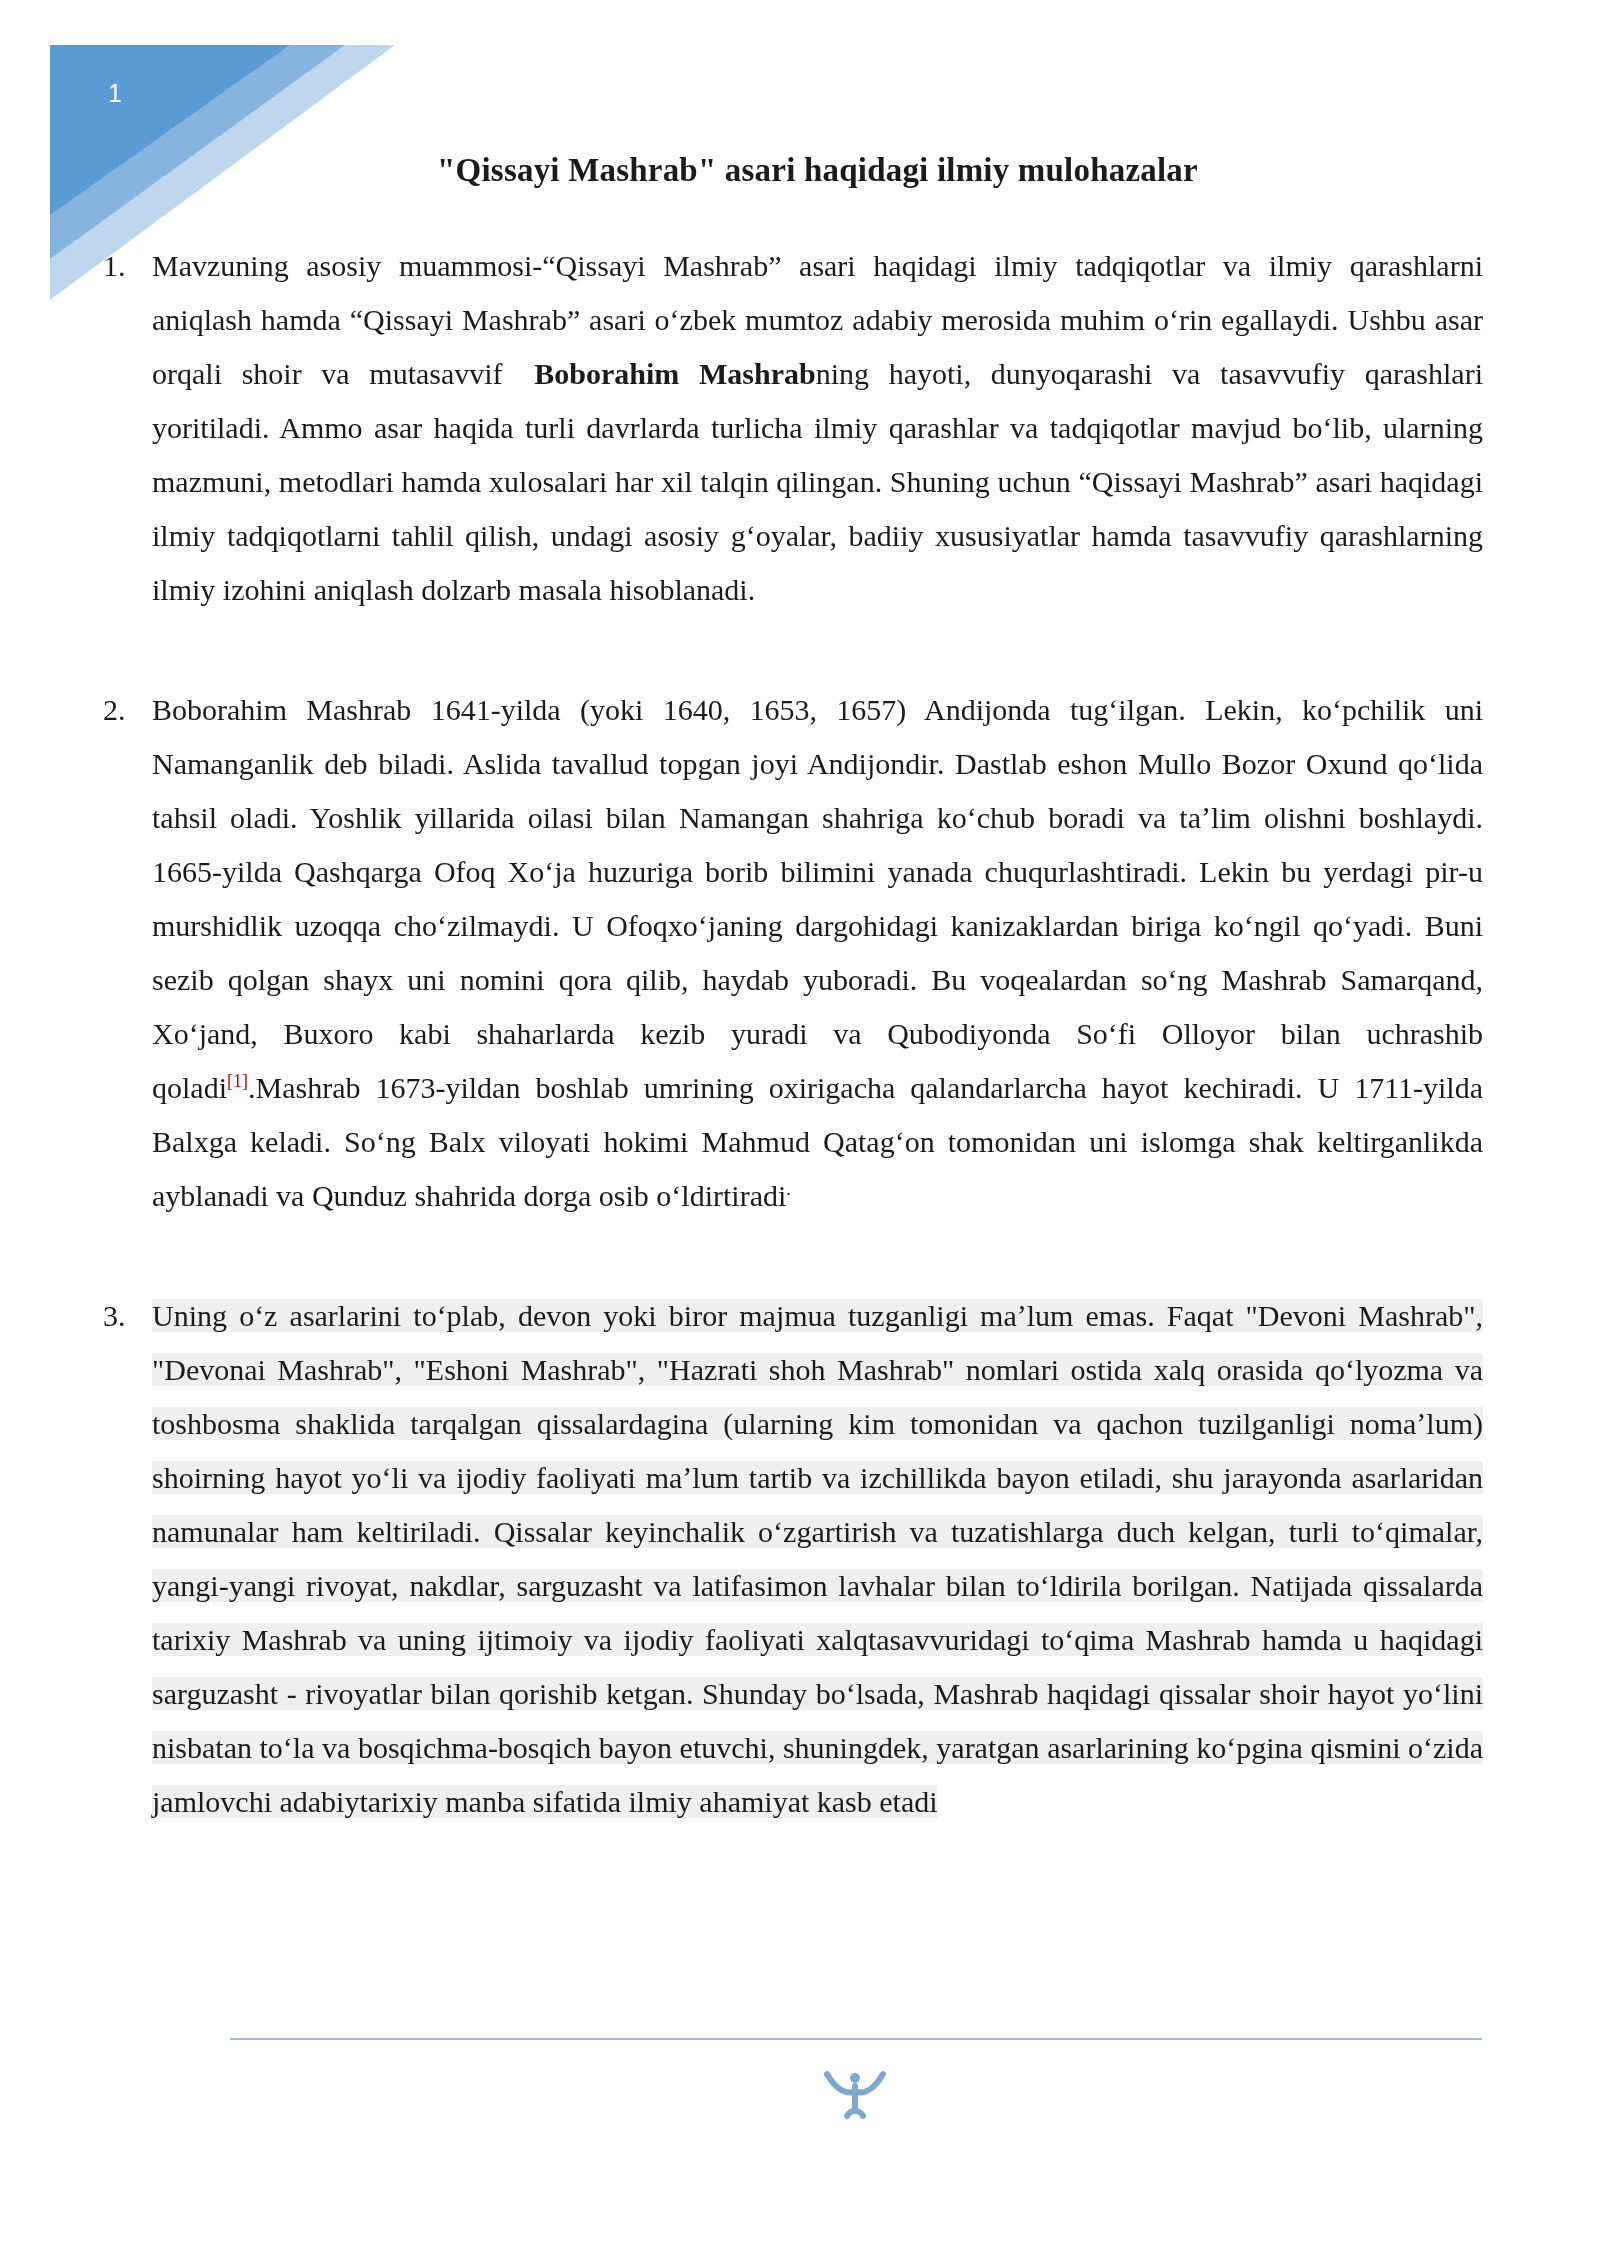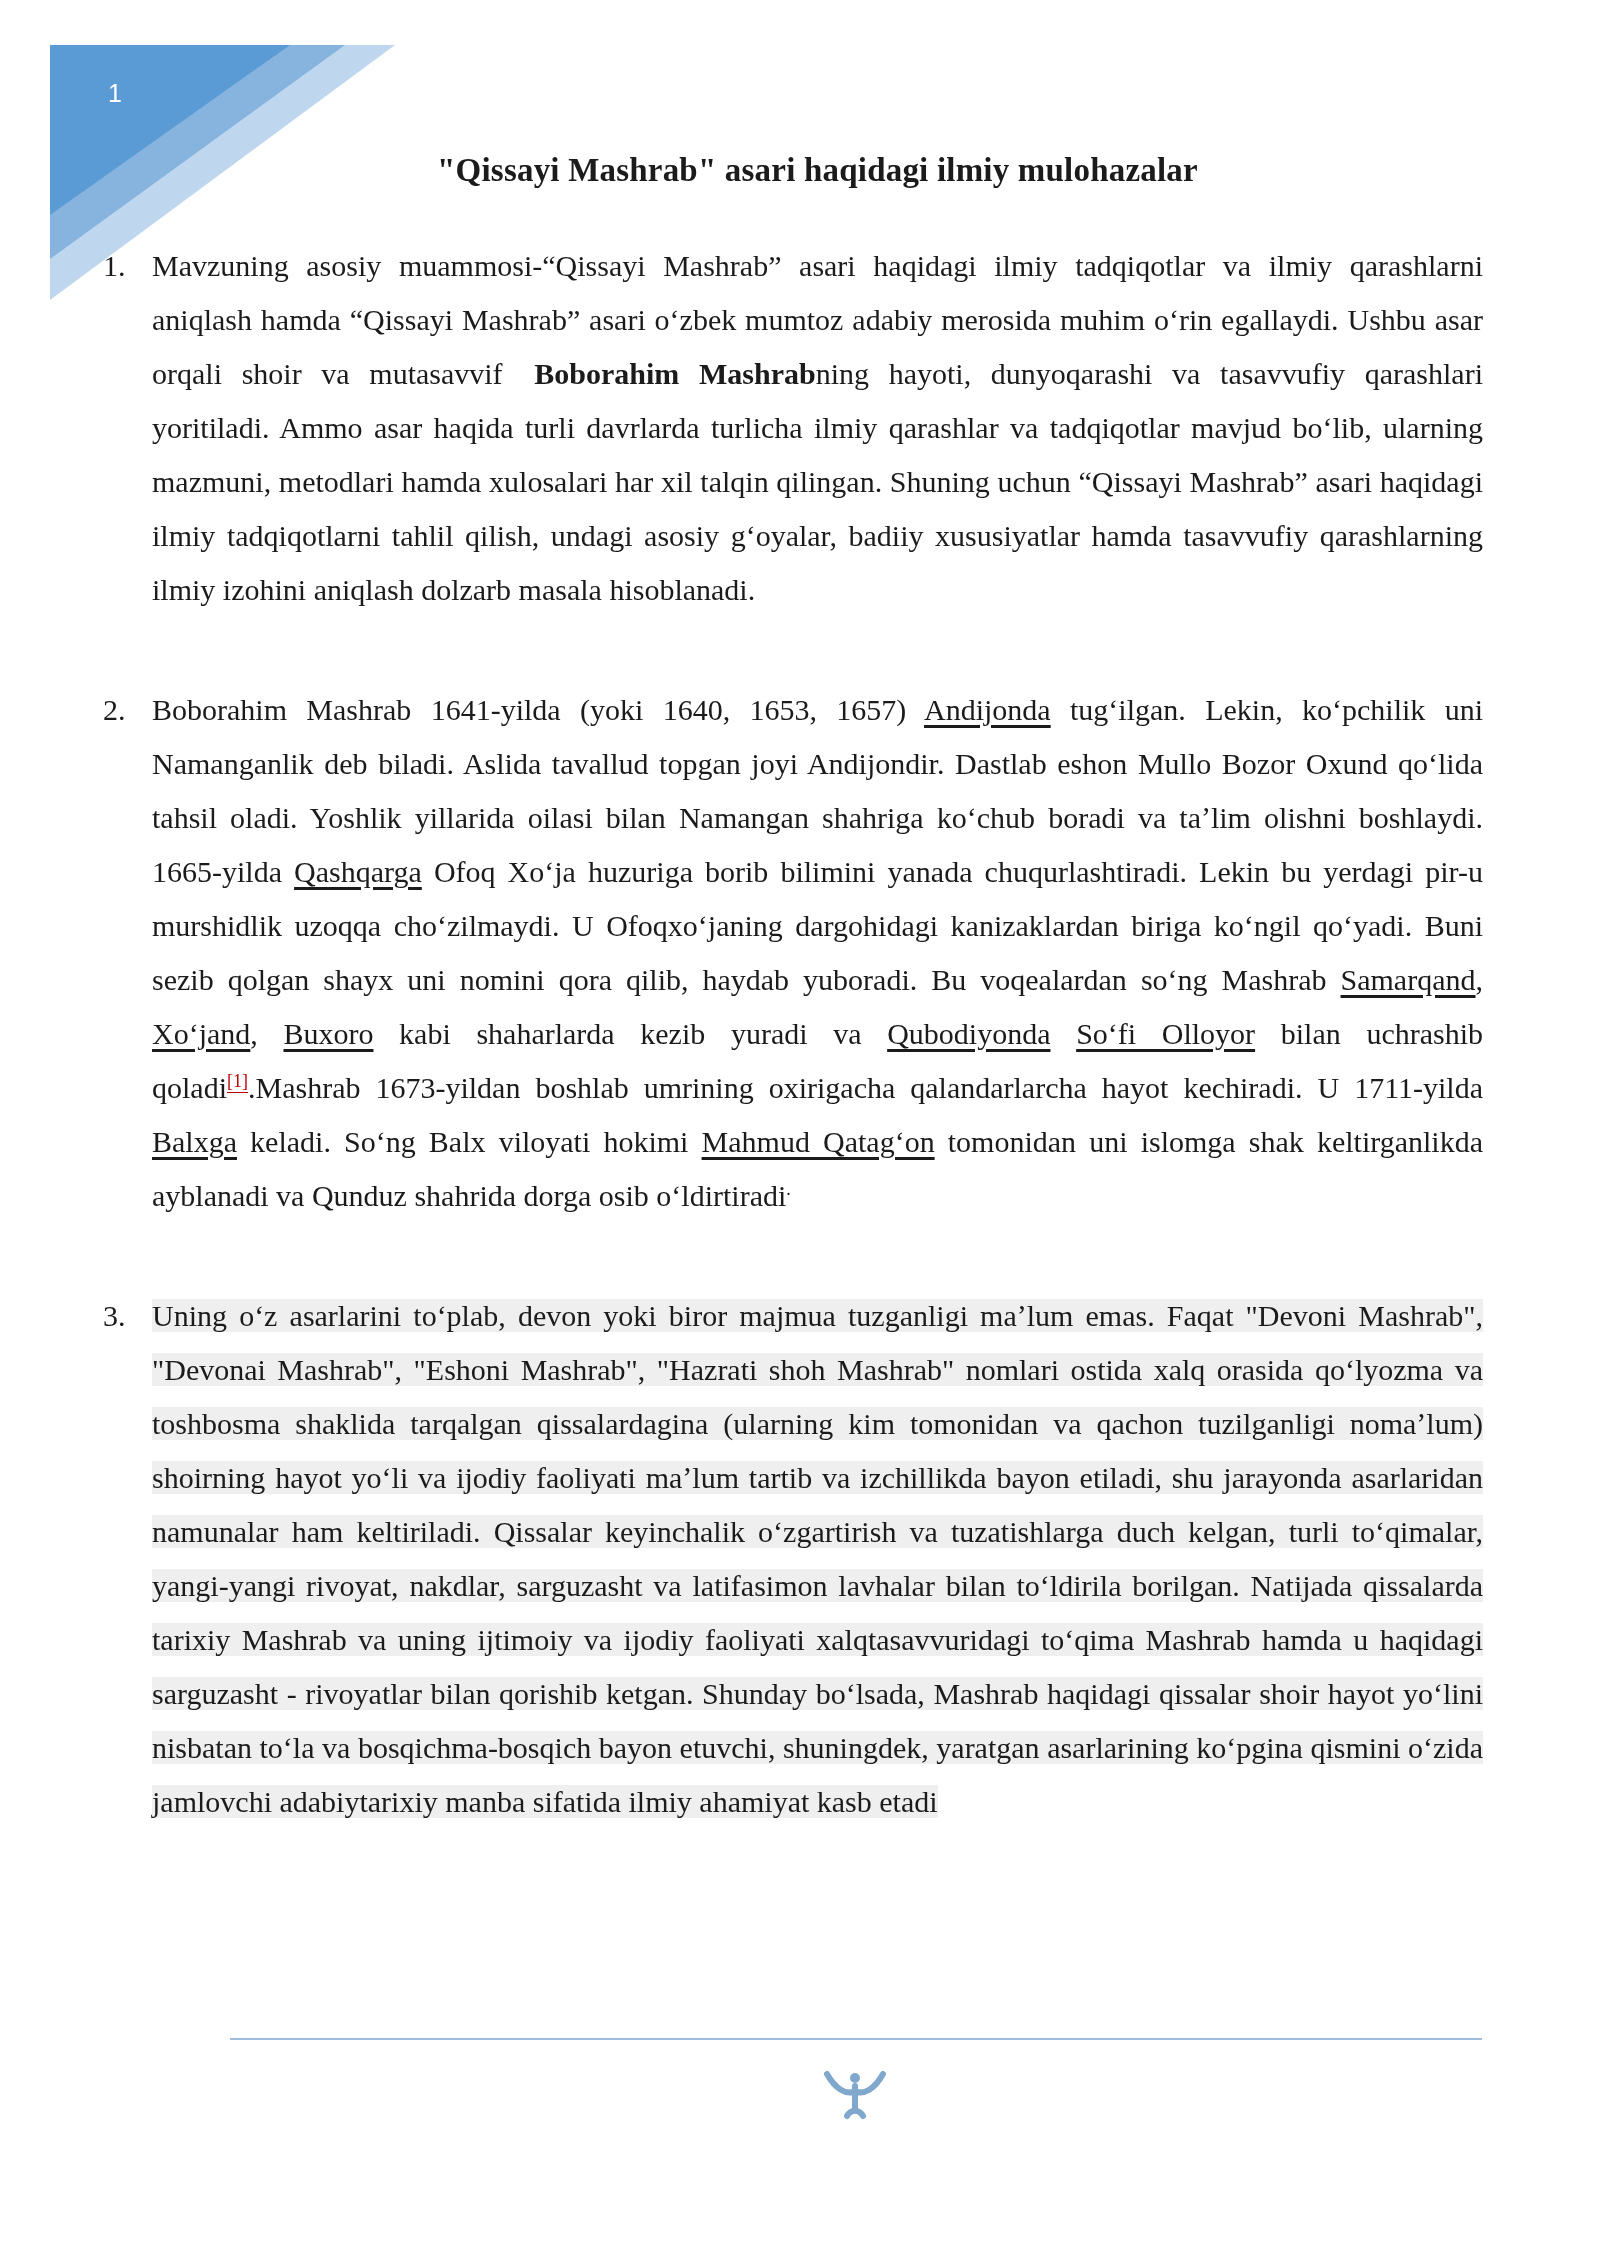--- a/index.html
+++ b/index.html
@@ -38,21 +38,21 @@
   .para {
     position:relative;
     font-size:30px;
     line-height:54px;
     text-align:justify;
     margin-bottom:66px;
   }
   .para-num { position:absolute; left:-49px; top:0; }
 
   .seg-bold { font-weight:700;margin-left:12px; }
-  .seg-underline { text-decoration:underline; text-underline-offset:5px; }
+  .seg-underline { text-underline-offset:5px; }
   .seg-highlight { background:#efefef; }
   sup.seg { font-size:0.6em; line-height:0; }
   .footnote-ref { color:#c00000; }
 
   
   .footer-divider {
     position:absolute; left:230px; top:2038px; width:1252px; height:0;
     border-top:2px solid #9fbdd9;
   }
   .footer-ornament { position:absolute; left:822px; top:2066px; width:66px; height:56px; }

